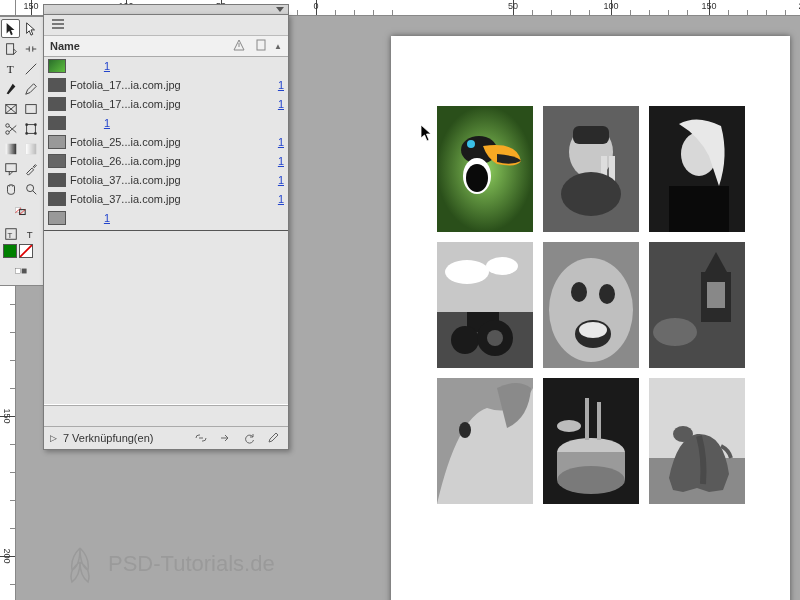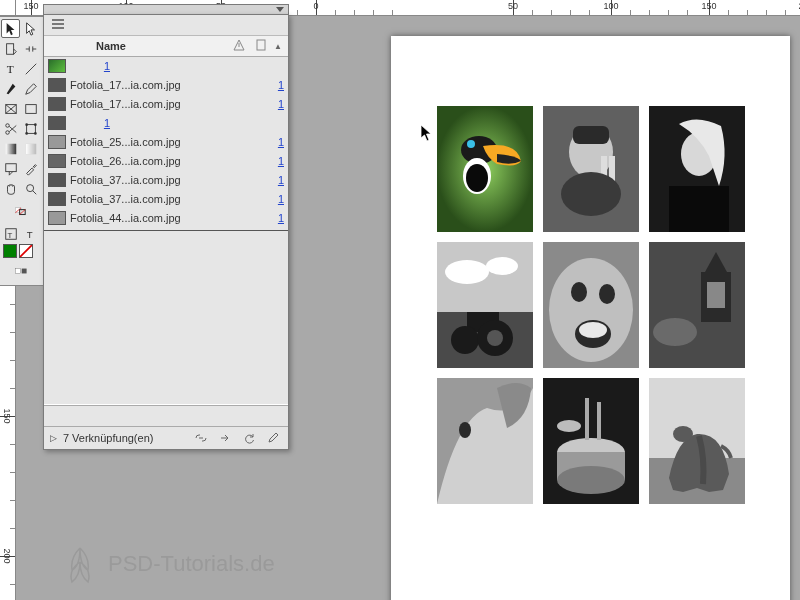--- a/index.html
+++ b/index.html
@@ -120,21 +120,21 @@
   }
   .panel-tab .title { flex:1; font-weight:normal; }
   .panel-header {
     display:flex; align-items:center;
     background:#f1f1f1;
     border-bottom:1px solid #aaa;
     font-weight:bold;
     padding:3px 6px;
     gap:4px;
   }
-  .panel-header .name { flex:1;margin-left:46px; }
+  .panel-header .name { flex:1; }
   .panel-header .icon-col { width:18px; text-align:center; }
   .panel-header .sort { font-size:8px; color:#666; }
   .link-list { flex:1; overflow:auto; background:#e6e6e6; }
   .link-row {
     display:flex; align-items:center;
     padding:2px 4px;
     gap:4px;
     border-bottom:1px solid transparent;
     cursor:pointer;
   }
@@ -580,21 +580,20 @@
         <span class="count">1</span>
       </div>
       <div class="link-row">
         <div class="thumb-mini g1"></div>
         <span class="fname">Fotolia_37...ia.com.jpg</span>
         <span style="width: 18px;"></span>
         <span class="count">1</span>
       </div>
       <div class="link-row">
         <div class="thumb-mini g2"></div>
-        <span class="fname">Fotolia_44...ia.com.jpg</span>
         <span style="width: 18px;"></span>
         <span class="count">1</span>
       </div>
       <div style="border-top: 1px solid rgb(85, 85, 85); margin-top: 2px;"></div>
     </div>
   <div class="panel-divider"></div>
   <div style="flex:0 0 20px"></div>
   <div class="panel-footer1">
     <span class="disclosure">▷</span>
     <span class="status">7 Verknüpfung(en)</span>

